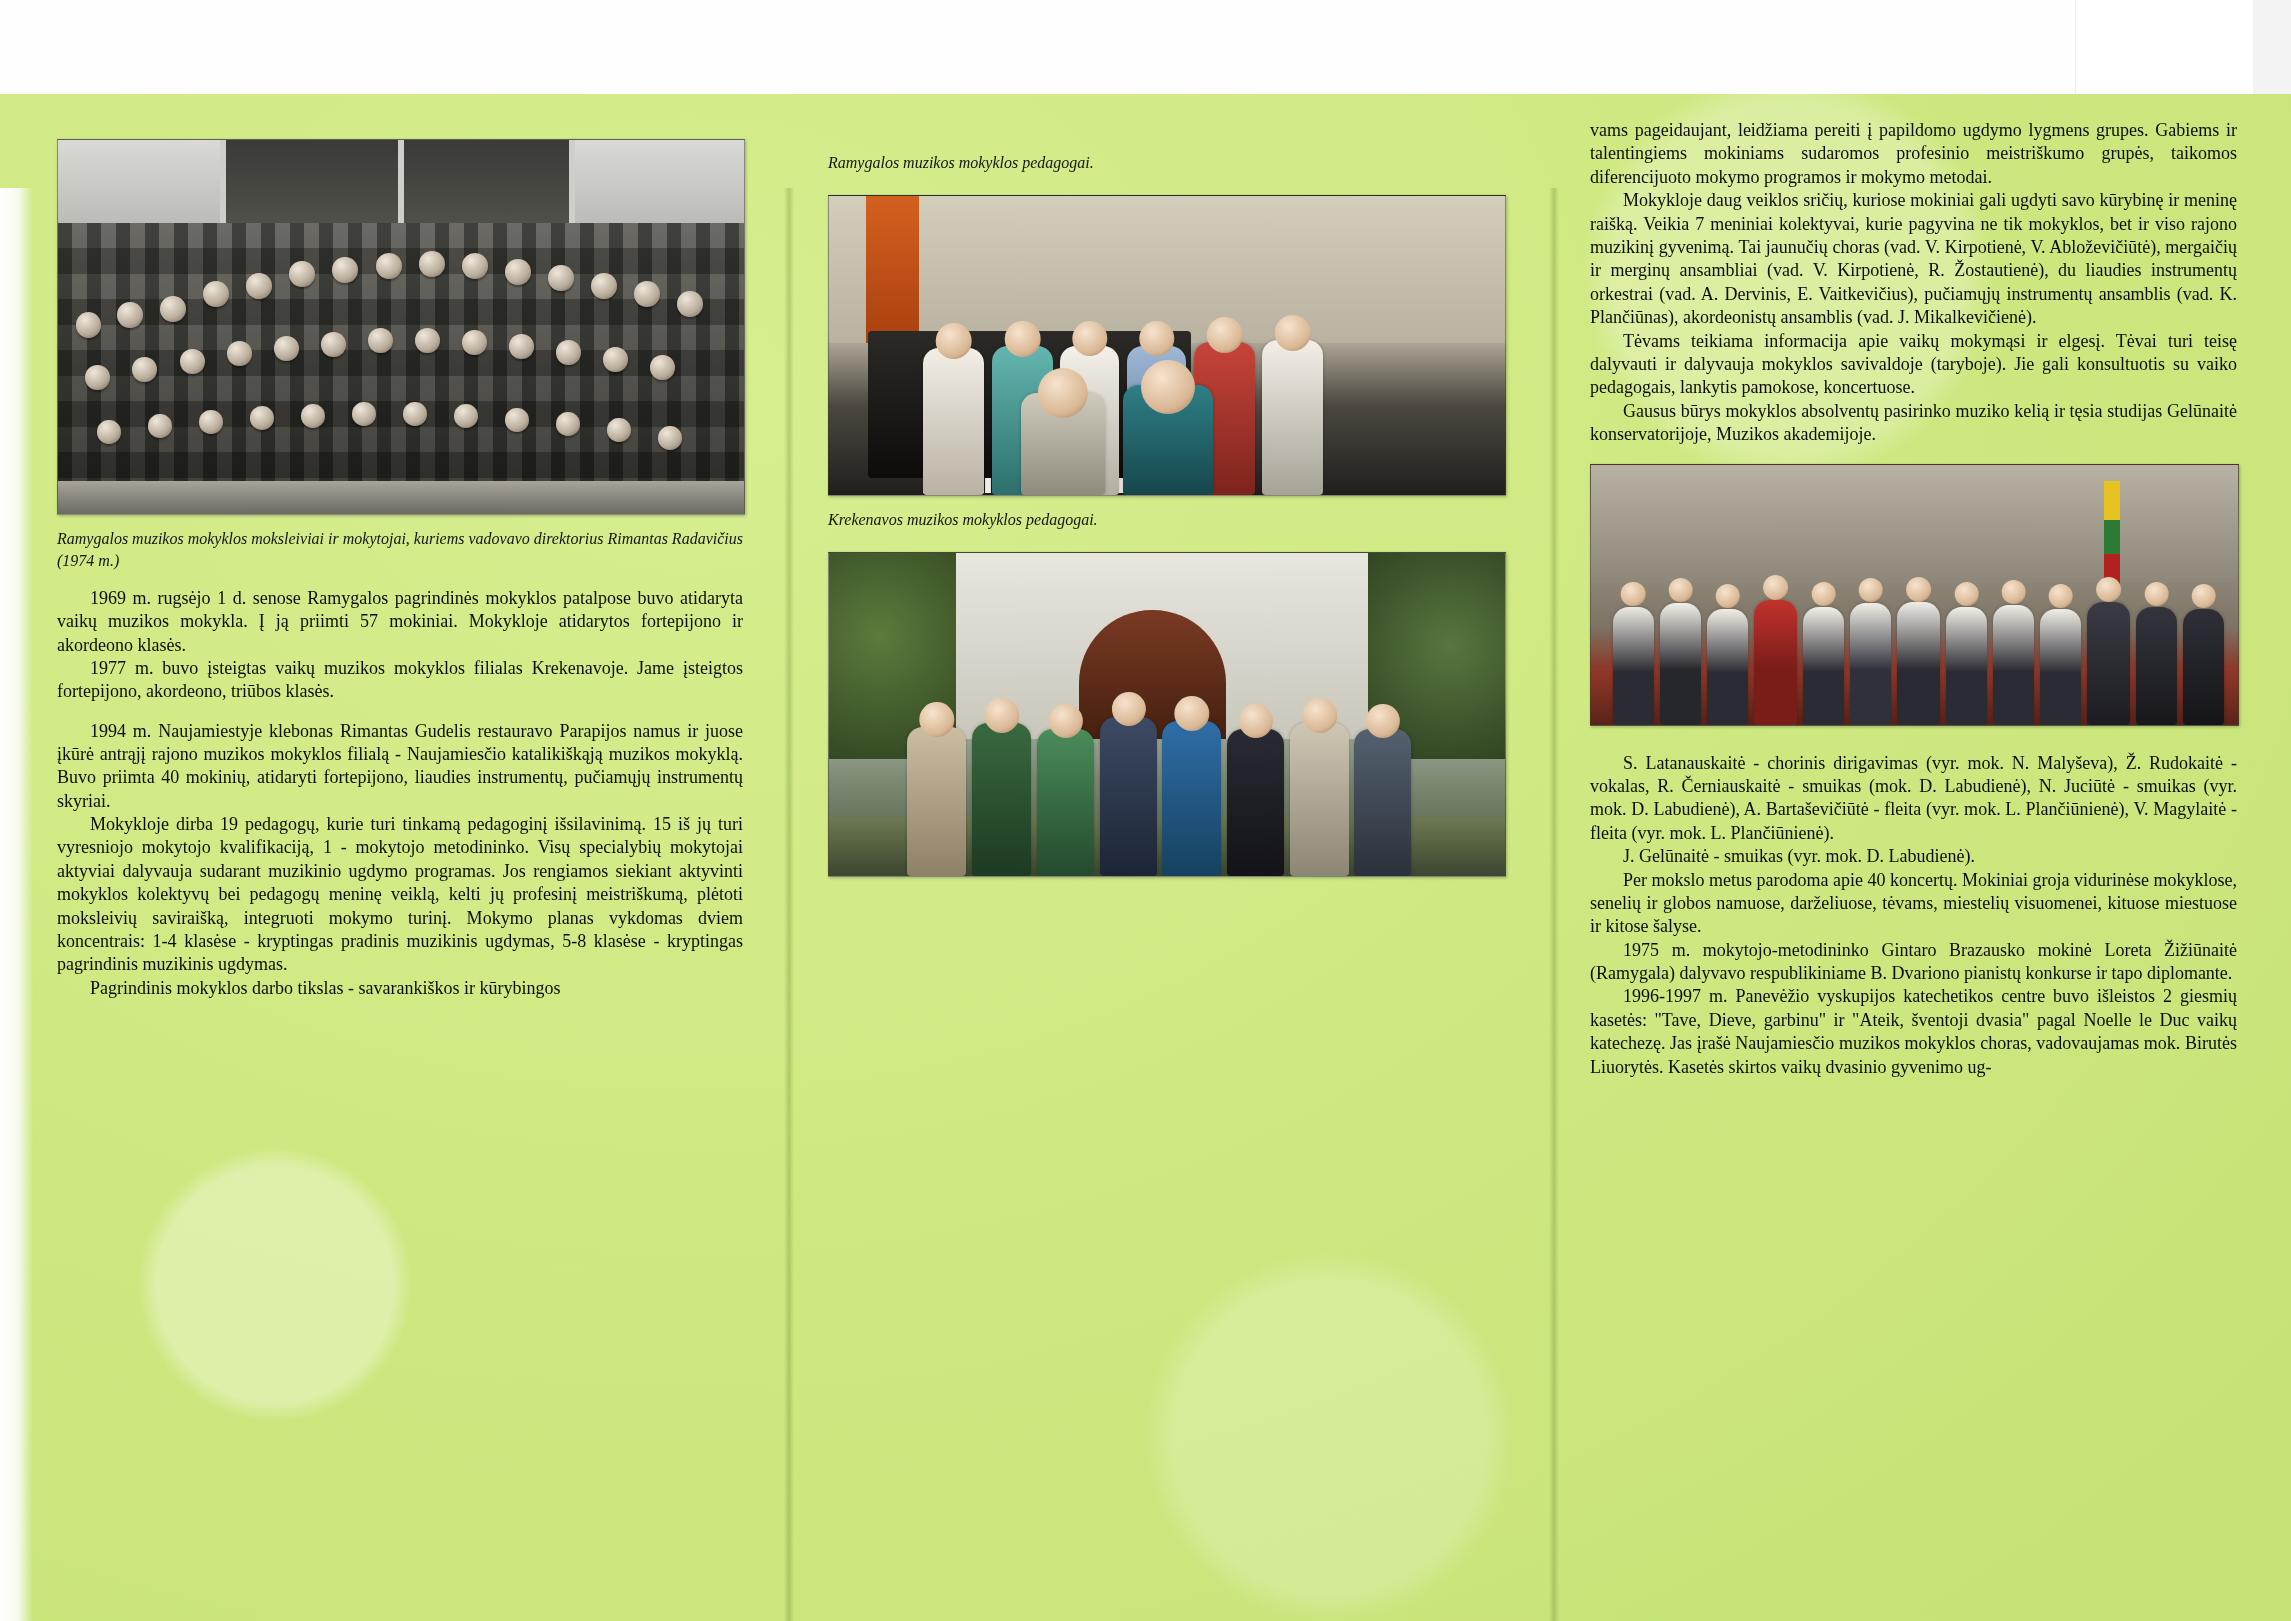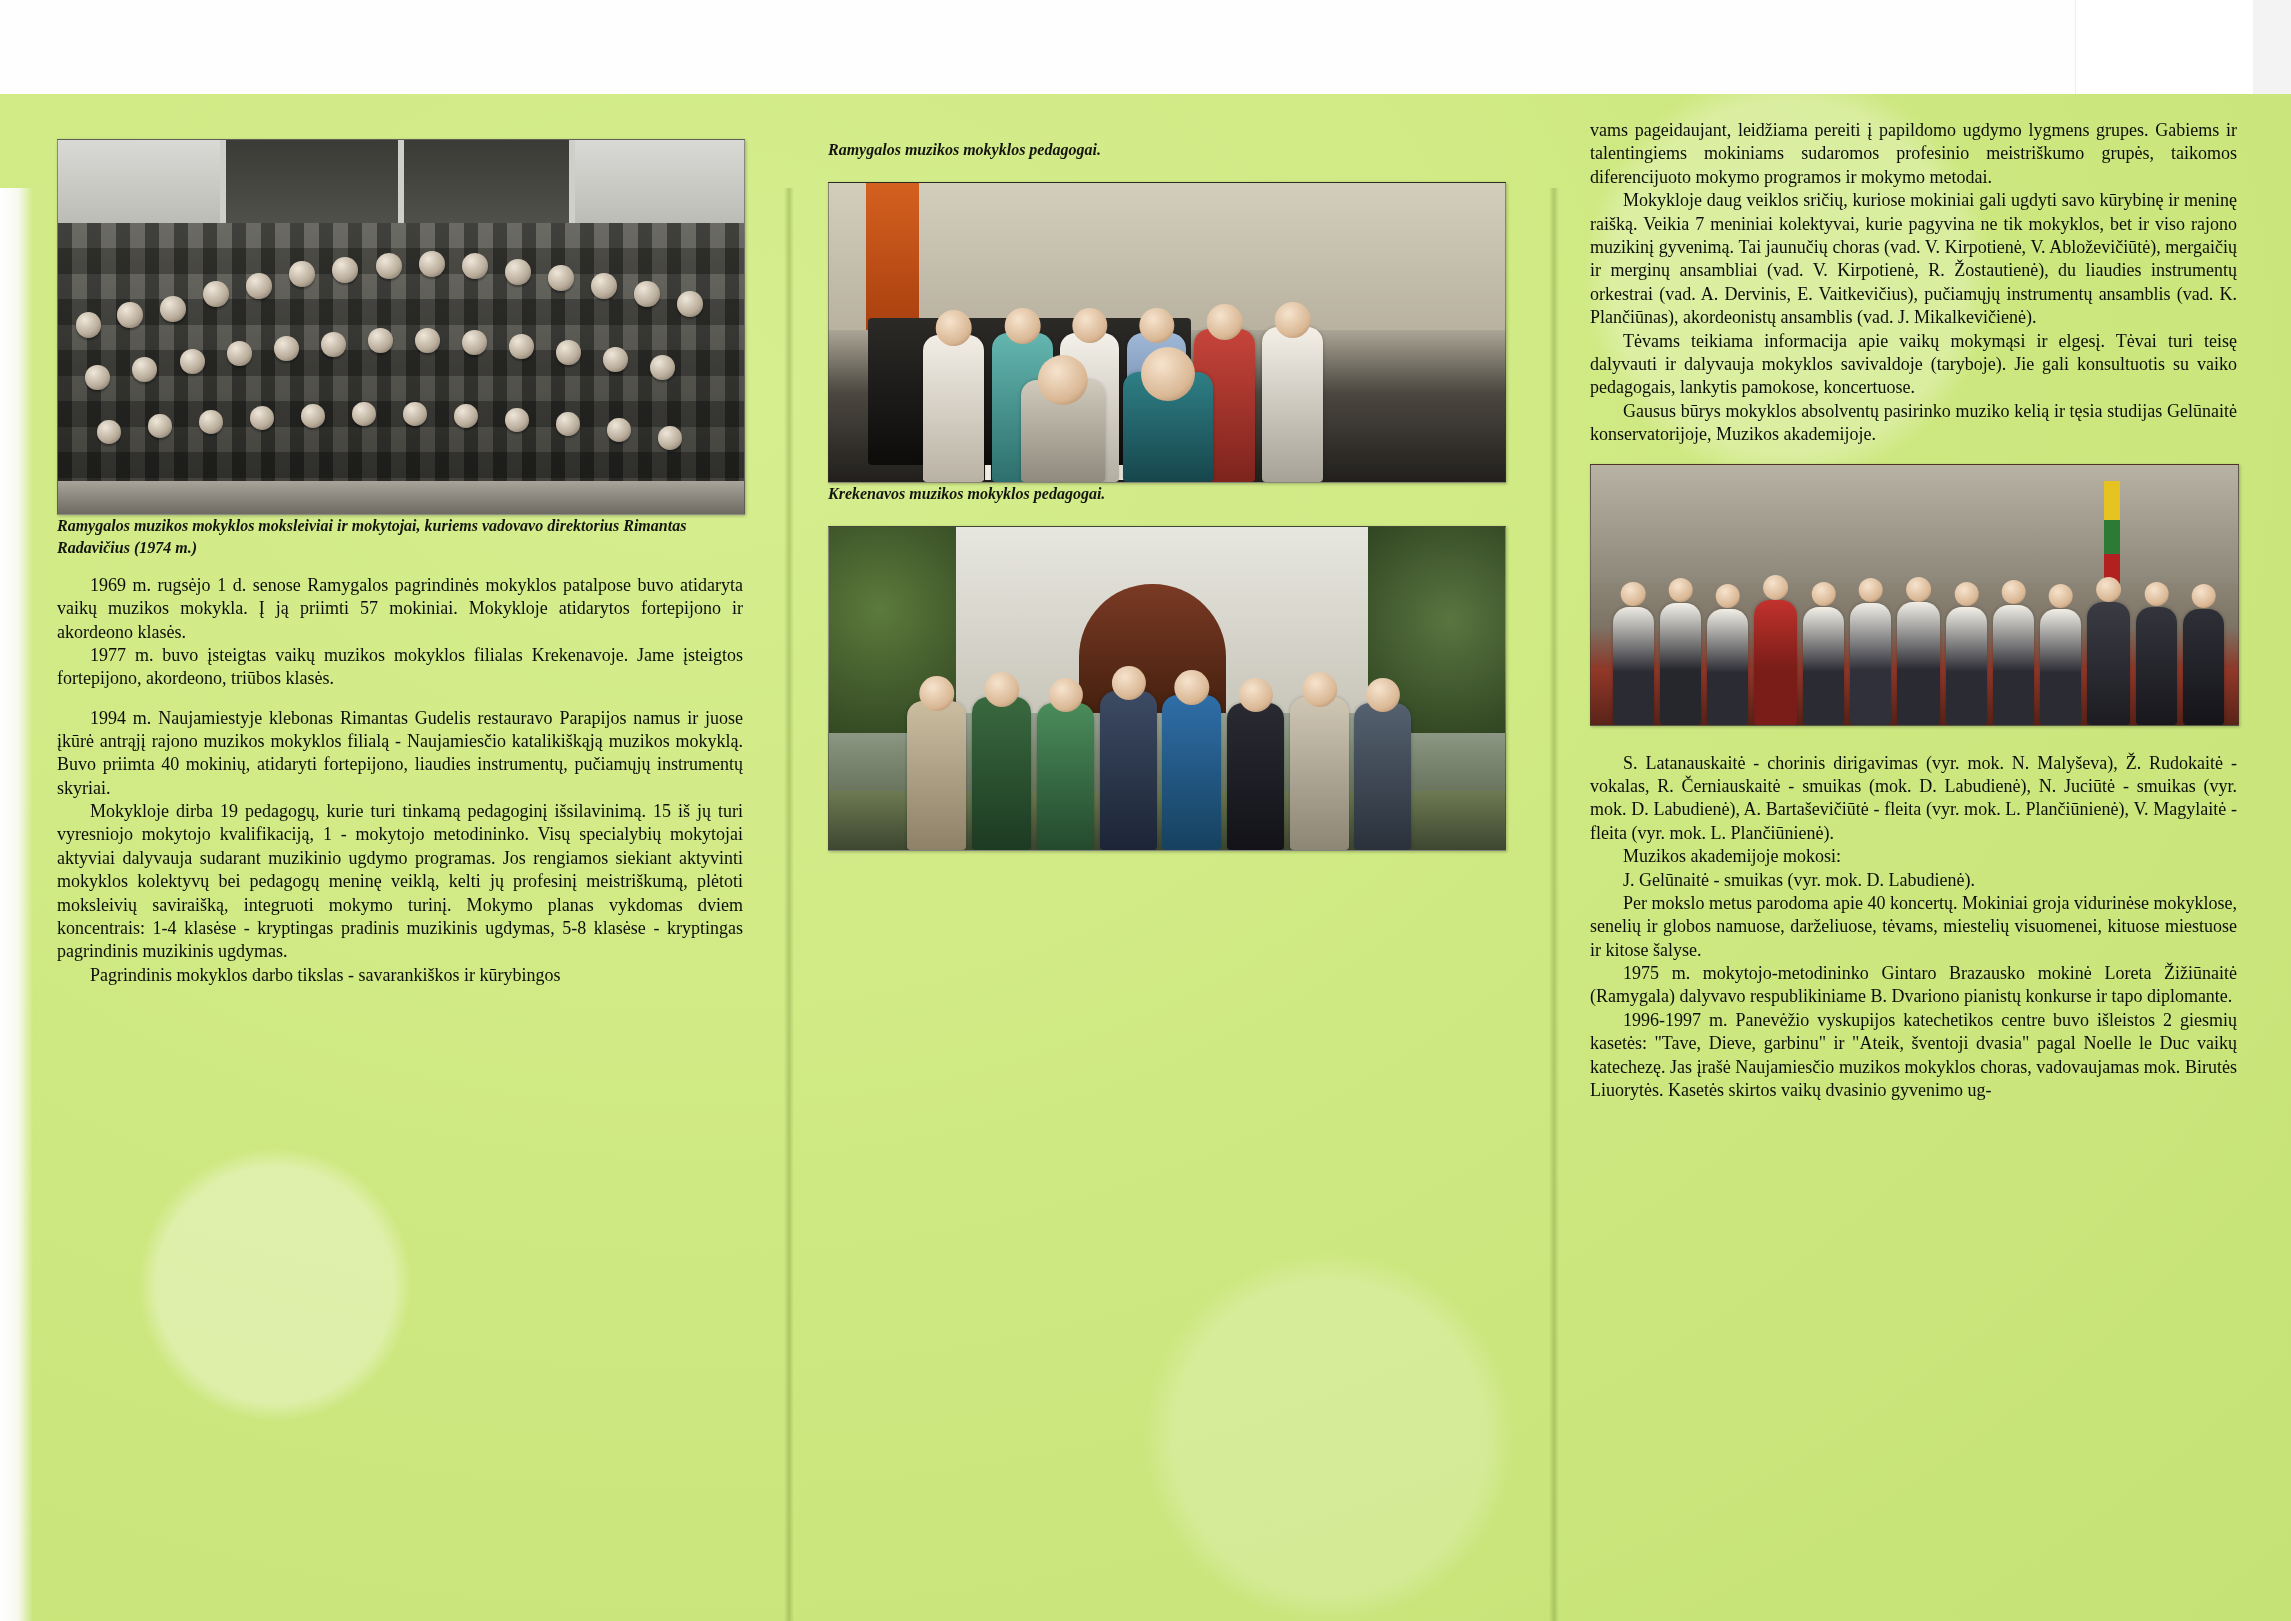--- a/index.html
+++ b/index.html
@@ -59,25 +59,25 @@
 
   .photo{
     position:relative;
     border:1px solid rgba(60,60,40,.45);
     box-shadow:1px 1px 2.9px rgba(0,0,0,.25);
     overflow:hidden;
     background:#888;
   }
   .caption{
     font-style:italic;
-    font-weight:bold;
+    font-weight:normal;
     font-size:16px;
     line-height:1.35;
     color:#15150f;
-    margin-top:0;
+    margin-top:13px;
   }
   p.txt{
     font-size:18px;
     line-height:1.30;
     color:#0d0d08;
     margin:0;
     text-align:justify;
     text-indent:33px;
     hyphens:auto;
   }
@@ -316,21 +316,20 @@
         <span style="left:449px;width:41px;height:116px;background:linear-gradient(180deg,#f0eee6,#2b2b33 55%)"></span>
         <span style="left:496px;width:43px;height:123px;background:linear-gradient(180deg,#3b3b44,#1c1c22)"></span>
         <span style="left:545px;width:41px;height:118px;background:linear-gradient(180deg,#34343d,#17171c)"></span>
         <span style="left:592px;width:41px;height:116px;background:linear-gradient(180deg,#2f2f38,#141419)"></span>
       </div>
     </div>
 
     <div class="gap" style="height:25.5px"></div>
 
     <p class="txt">S. Latanauskaitė - chorinis dirigavimas (vyr. mok. N. Malyševa), Ž. Rudokaitė - vokalas, R. Černiauskaitė - smuikas (mok. D. Labudienė), N. Juciūtė - smuikas (vyr. mok. D. Labudienė), A. Bartaševičiūtė - fleita (vyr. mok. L. Plančiūnienė), V. Magylaitė - fleita (vyr. mok. L. Plančiūnienė).</p>
-    <p class="txt">Muzikos akademijoje mokosi:</p>
     <p class="txt">J. Gelūnaitė - smuikas (vyr. mok. D. Labudienė).</p>
     <p class="txt">Per mokslo metus parodoma apie 40 koncertų. Mokiniai groja vidurinėse mokyklose, senelių ir globos namuose, darželiuose, tėvams, miestelių visuomenei, kituose miestuose ir kitose šalyse.</p>
     <p class="txt">1975 m. mokytojo-metodininko Gintaro Brazausko mokinė Loreta Žižiūnaitė (Ramygala) dalyvavo respublikiniame B. Dvariono pianistų konkurse ir tapo diplomante.</p>
     <p class="txt">1996-1997 m. Panevėžio vyskupijos katechetikos centre buvo išleistos 2 giesmių kasetės: "Tave, Dieve, garbinu" ir "Ateik, šventoji dvasia" pagal Noelle le Duc vaikų katechezę. Jas įrašė Naujamiesčio muzikos mokyklos choras, vadovaujamas mok. Birutės Liuorytės. Kasetės skirtos vaikų dvasinio gyvenimo ug-</p>
   </div>
 
 </div>
 
 
 </body></html>

